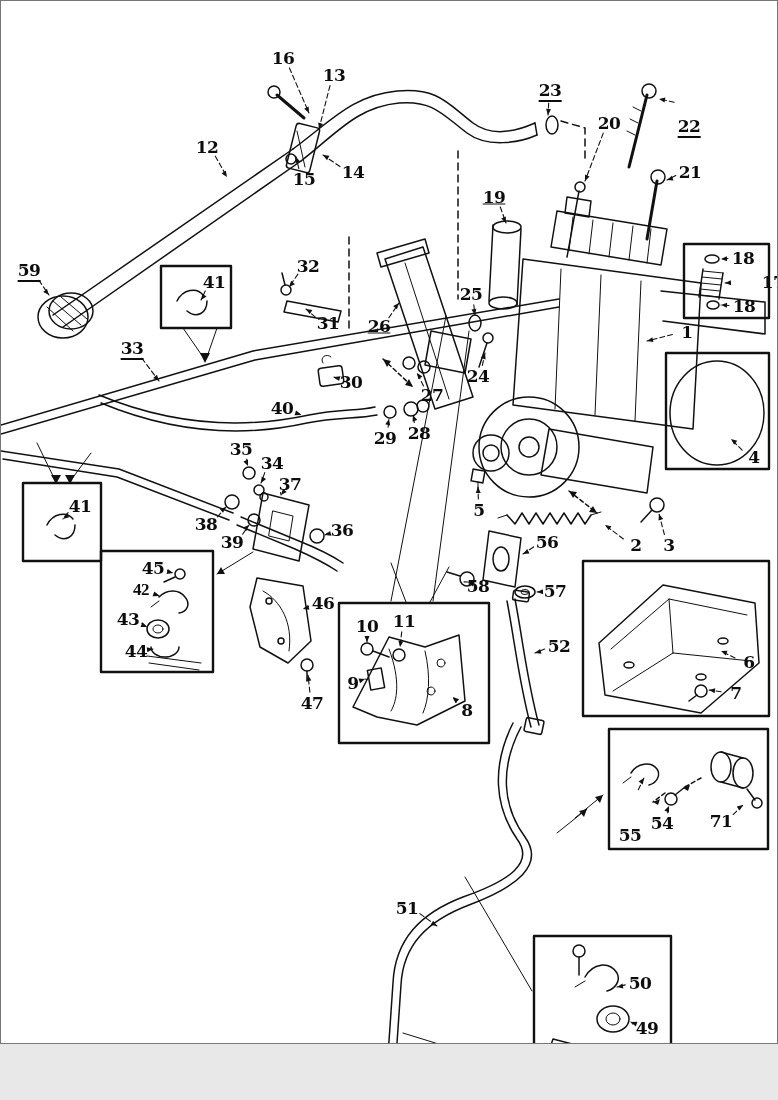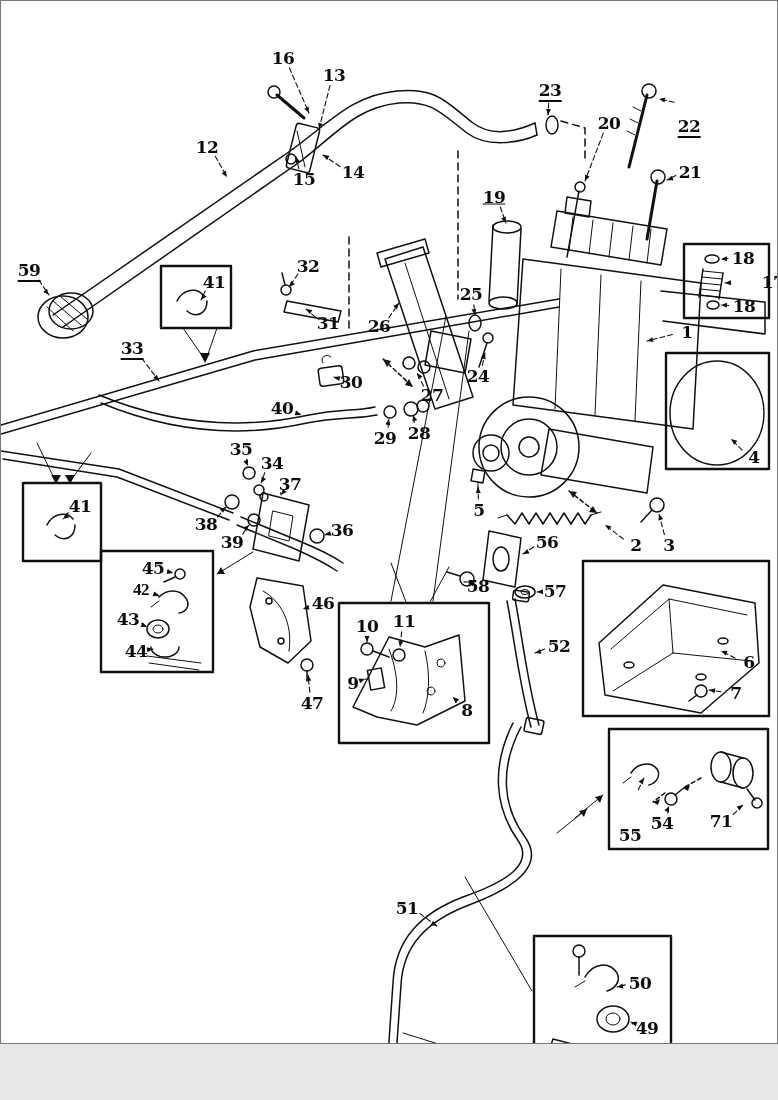--- a/index.html
+++ b/index.html
@@ -467,21 +467,21 @@
       <div class="callout underlined" style="left: 549px; top: 91px;">23</div>
       <div class="callout" style="left: 608px; top: 122px;">20</div>
       <div class="callout underlined" style="left: 688px; top: 103px; margin-top: 24px;">22</div>
       <div class="callout" style="left: 689px; top: 171px;">21</div>
       <div class="callout" style="left: 493px; top: 196px; text-decoration: underline;">19</div>
       <div class="callout underlined" style="left: 28px; top: 271px;">59</div>
       <div class="callout" style="left: 213px; top: 281px;">41</div>
       <div class="callout" style="left: 307px; top: 265px;">32</div>
       <div class="callout" style="left: 327px; top: 322px;">31</div>
       <div class="callout underlined" style="left: 131px; top: 349px;">33</div>
-      <div class="callout" style="left: 378px; top: 325px;">26</div>
+      <div class="callout" style="left: 378px; top: 325px; text-decoration: underline;">26</div>
       <div class="callout" style="left: 470px; top: 293px;">25</div>
       <div class="callout" style="left: 350px; top: 381px;">30</div>
       <div class="callout" style="left: 477px; top: 375px;">24</div>
       <div class="callout" style="left: 431px; top: 394px;">27</div>
       <div class="callout" style="left: 281px; top: 407px;">40</div>
       <div class="callout" style="left: 384px; top: 437px;">29</div>
       <div class="callout" style="left: 418px; top: 432px;">28</div>
       <div class="callout" style="left: 686px; top: 331px;">1</div>
       <div class="callout" style="left: 742px; top: 257px;">18</div>
       <div class="callout" style="left: 772px; top: 281px;">17</div>

